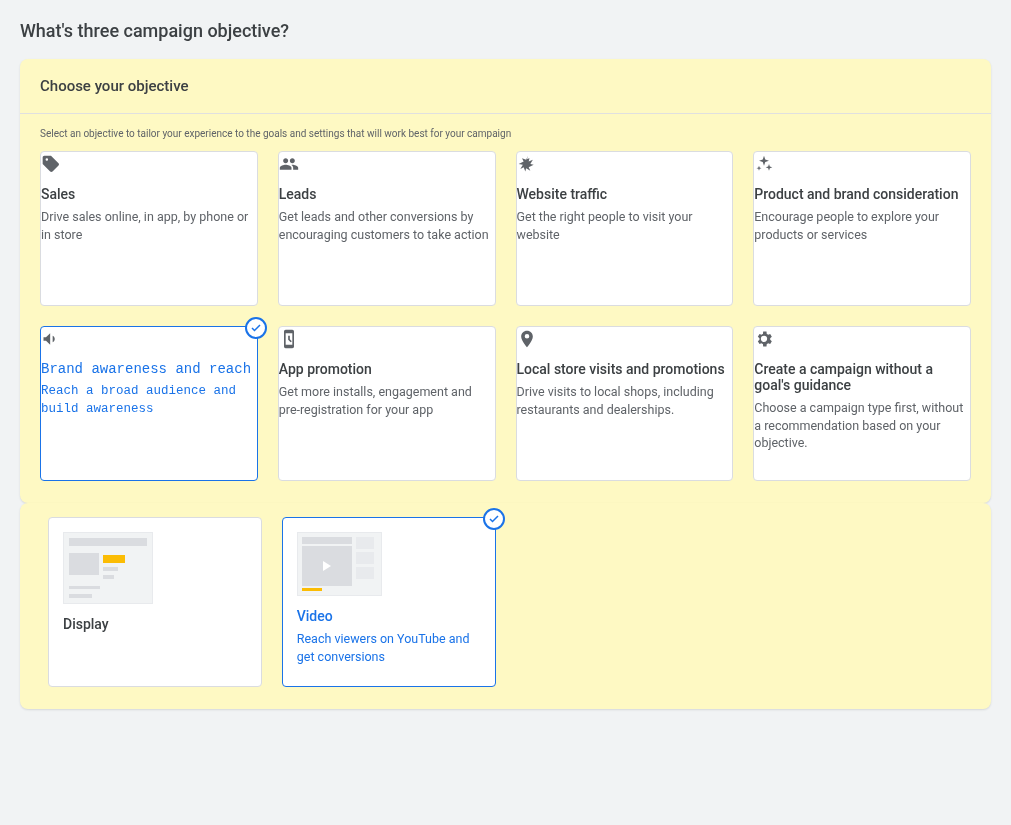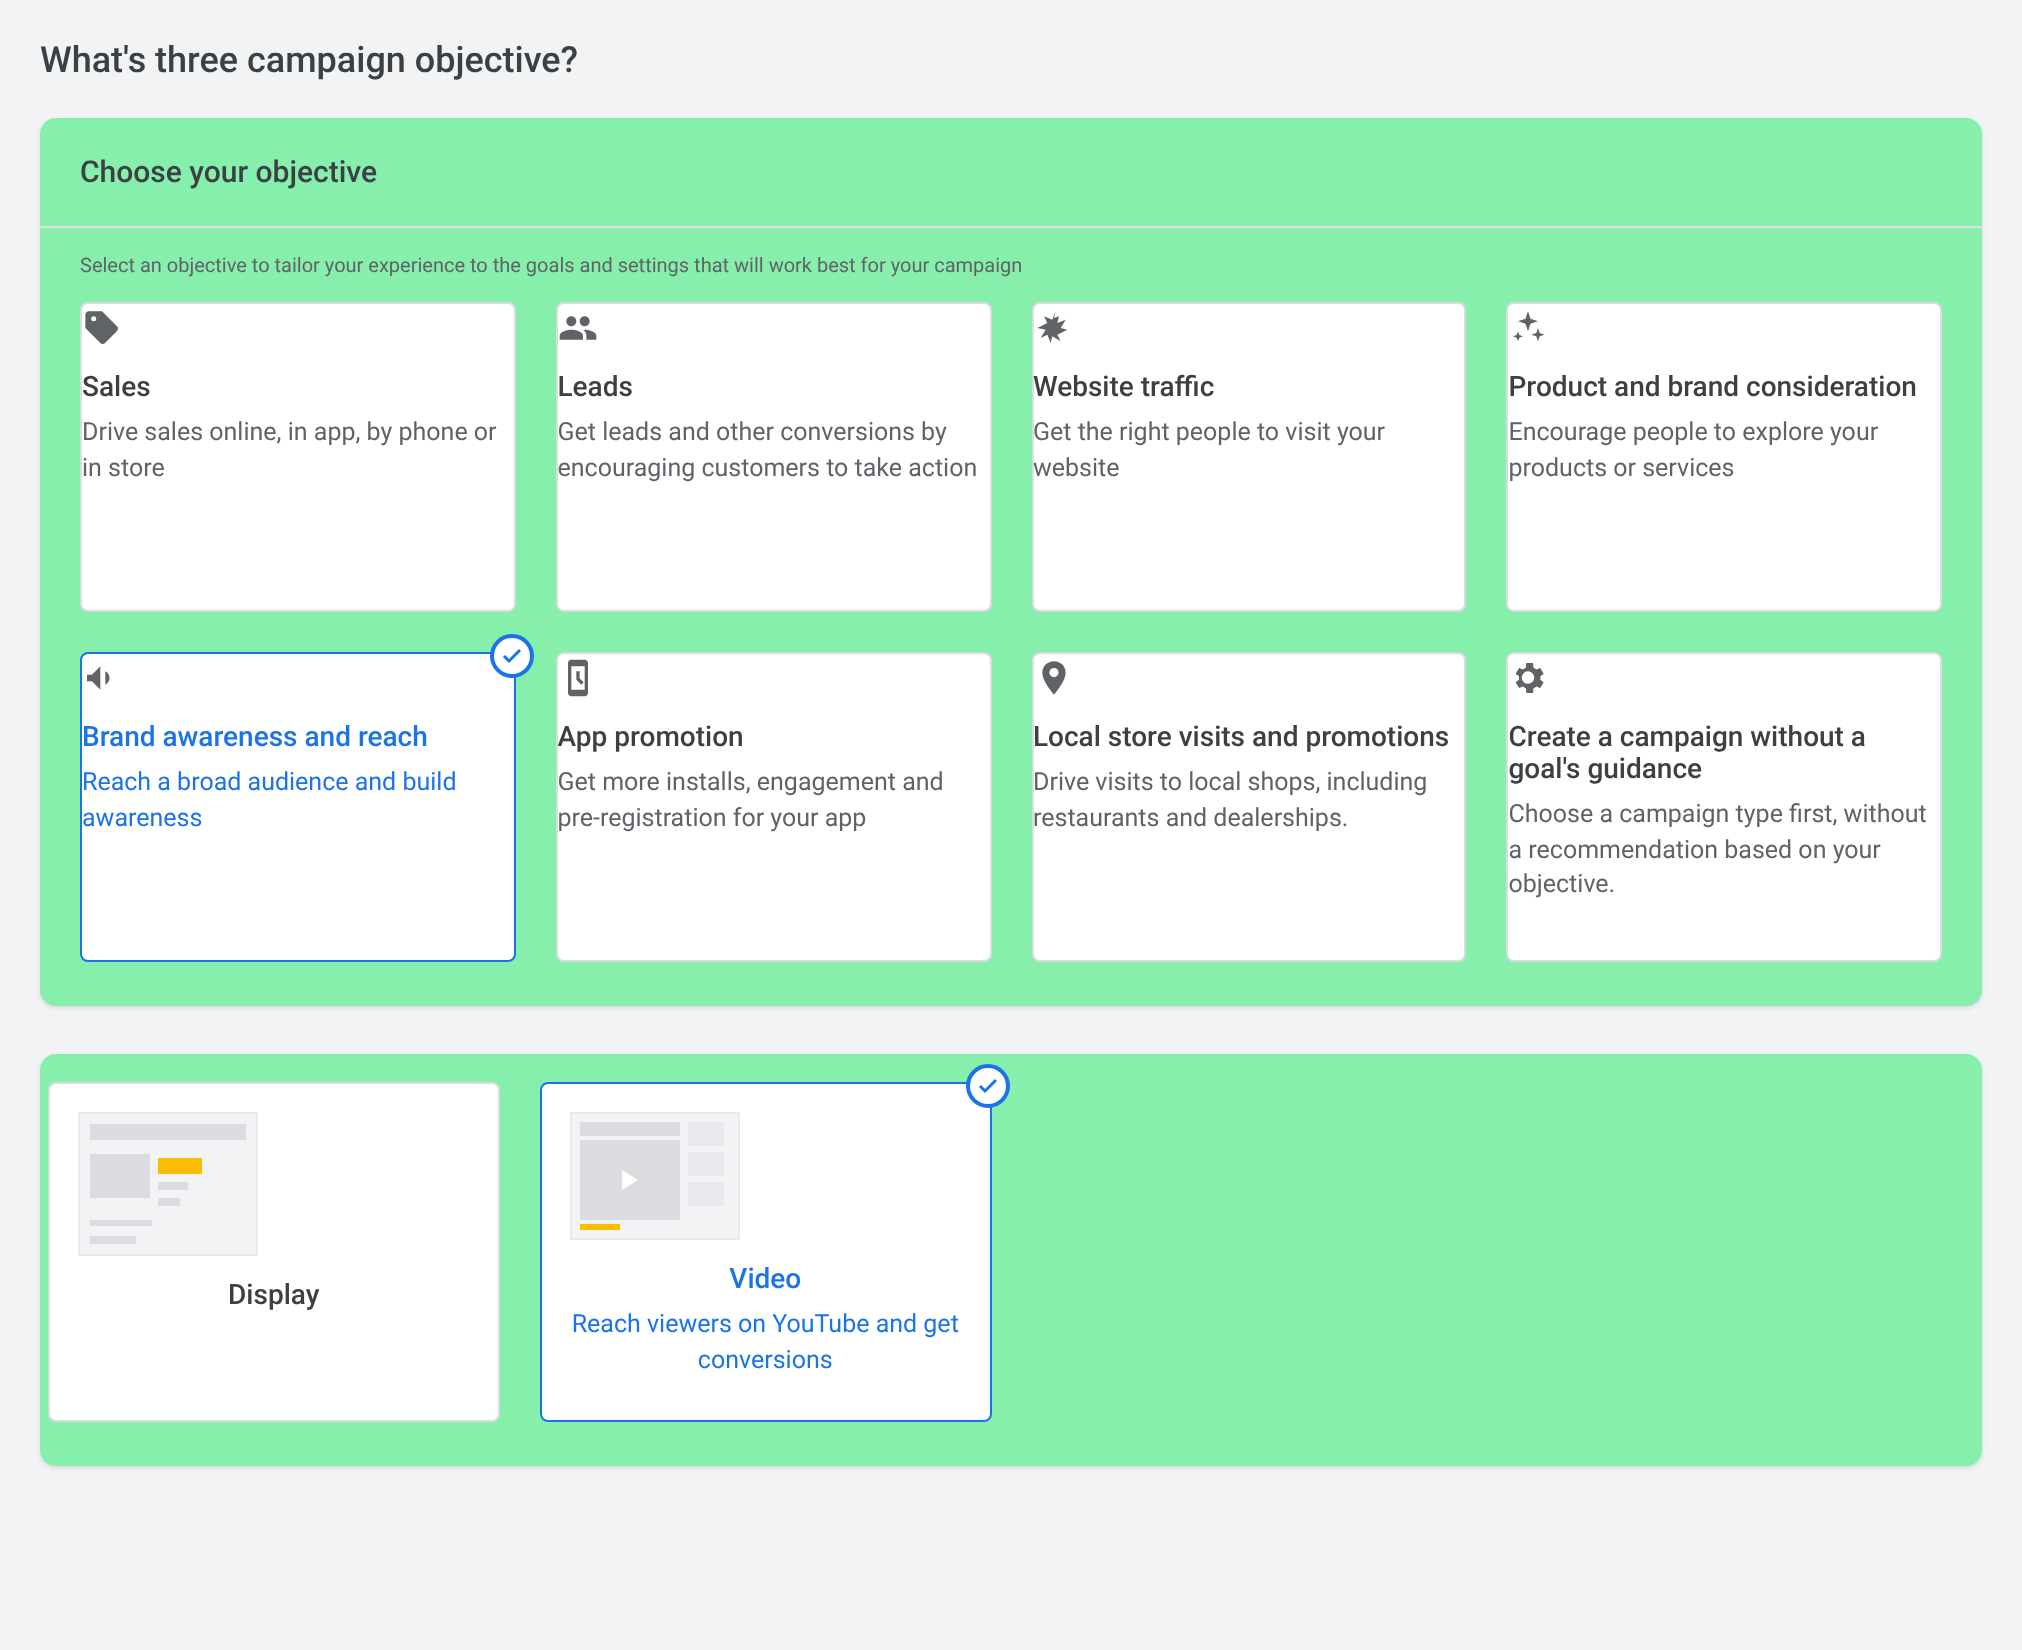--- a/index.html
+++ b/index.html
@@ -10,24 +10,24 @@
       color: #3c4043;
       font-size: 14px;
     }
     .page-title {
       font-size: 18px;
       font-weight: 500;
       color: #3c4043;
       margin-bottom: 18px;
     }
     .panel {
-      background: #86efac;
+      background: #fef9c3;
       border-radius: 8px;
       box-shadow: 0 1px 2px rgba(60,64,67,0.15);
-      margin-bottom: 24px;
+      margin-bottom: 0;
     }
     .panel-header {
       padding: 18px 20px;
       font-size: 15px;
       font-weight: 500;
       border-bottom: 1px solid #e0e0e0;
     }
     .panel-subtext {
       padding: 14px 20px 12px;
       color: #5f6368;
@@ -42,20 +42,21 @@
     .card {
       position: relative;
       border: 1px solid #dadce0;
       border-radius: 4px;
       min-height: 155px;
       cursor: pointer;
       background: #fff;
     }
     .card.selected {
       border: 1.5px solid #1a73e8;
+      font-family: Liberation Mono, monospace;
     }
     .card.selected .card-title,
     .card.selected .card-desc {
       color: #1a73e8;
     }
     .card-icon {
       height: 24px;
       margin-bottom: 10px;
       color: #5f6368;
       display: flex;
@@ -86,22 +87,21 @@
       align-items: center;
       justify-content: center;
     }
     .card.selected .check-badge { display: flex; }
     .check-badge svg { width: 12px; height: 12px; stroke: #1a73e8; fill: none; stroke-width: 3; }
     
     .type-grid {
       display: grid;
       grid-template-columns: repeat(4, 1fr);
       gap: 20px;
-      padding: 0 4px 22px;
-      text-align: center;
+      padding: 0 28px 22px;
     }
     .type-card {
       position: relative;
       border: 1px solid #dadce0;
       border-radius: 4px;
       padding: 14px;
       min-height: 170px;
       cursor: pointer;
       background: #fff;
     }

